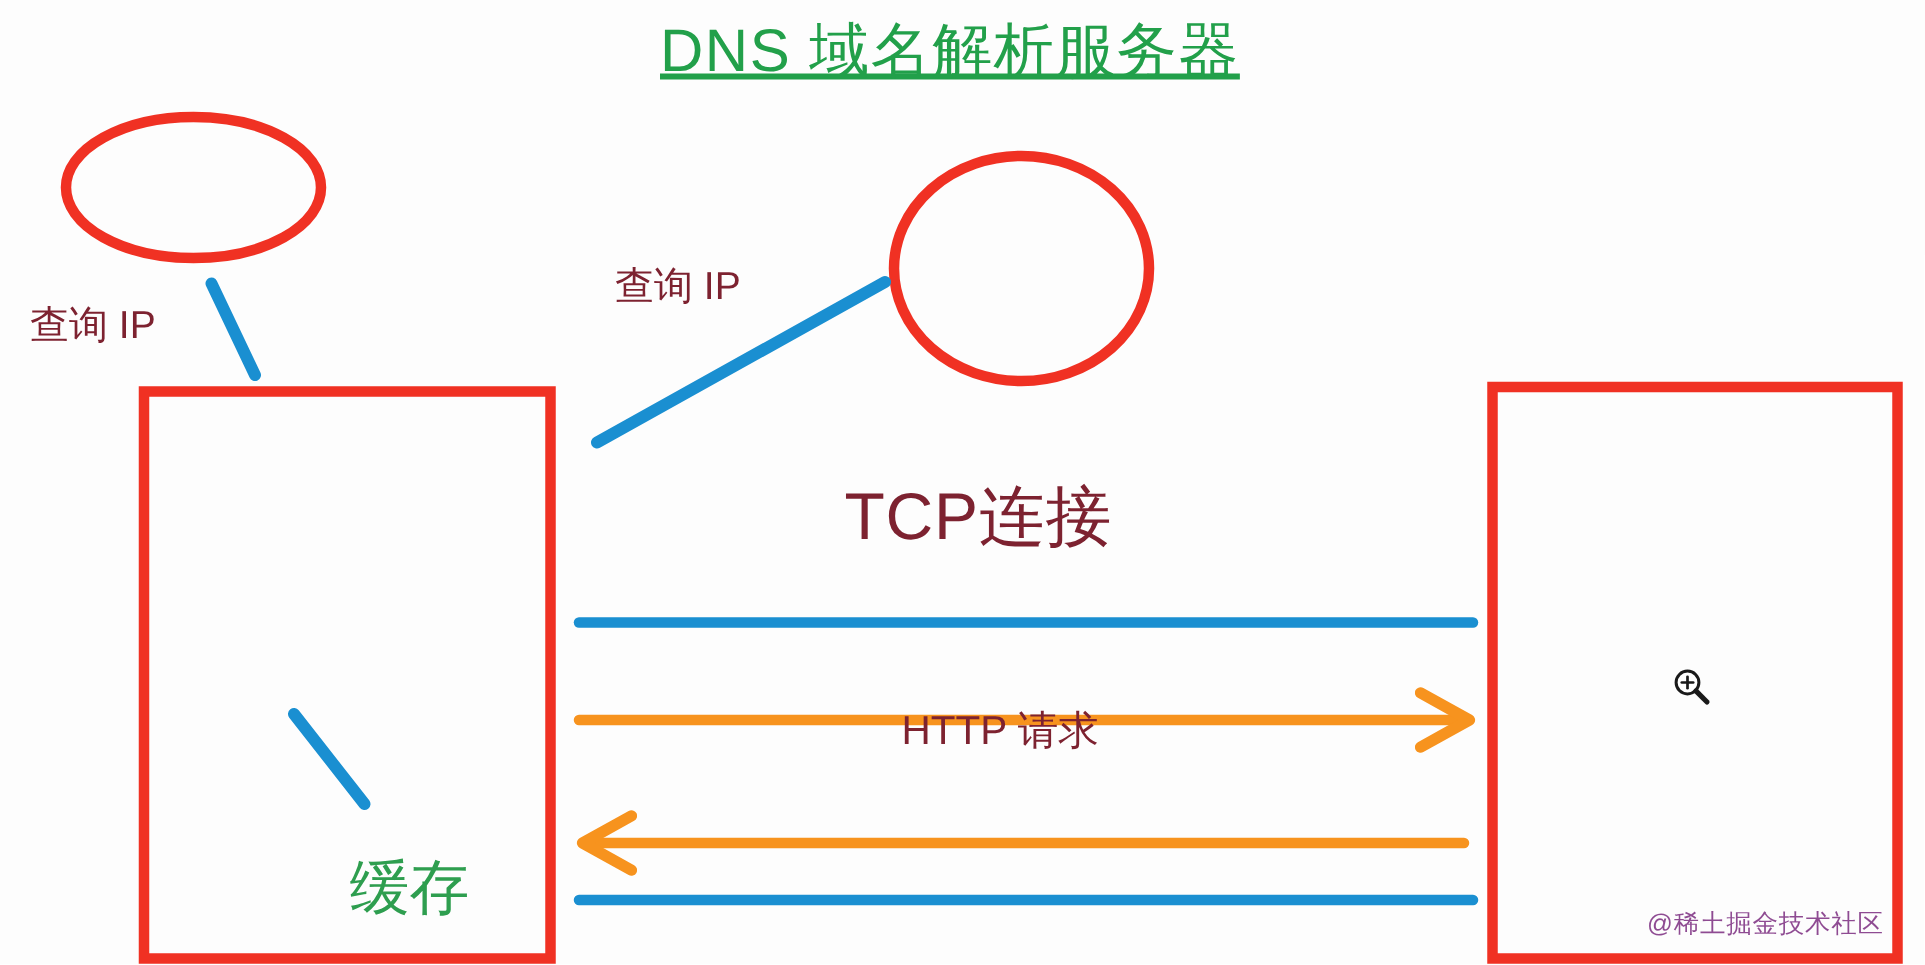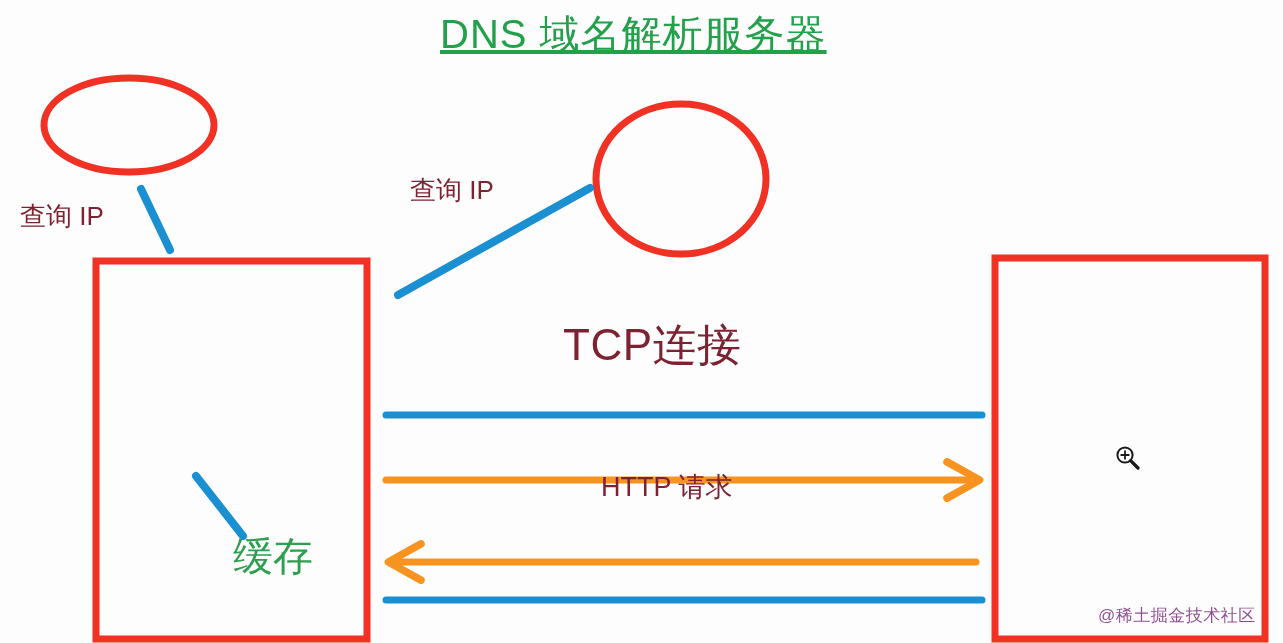--- a/index.html
+++ b/index.html
@@ -69,21 +69,21 @@
     top: 177px;
     font-size: 26px;
   }
   #label-browser {
     left: 133px;
     top: 405px;
     font-size: 46px;
   }
   #label-cache {
     left: 233px;
-    top: 536px;
+    top: 572px;
     font-size: 40px;
   }
   #label-server {
     left: 1048px;
     top: 405px;
     font-size: 46px;
   }
   #label-tcp {
     left: 563px;
     top: 323px;

